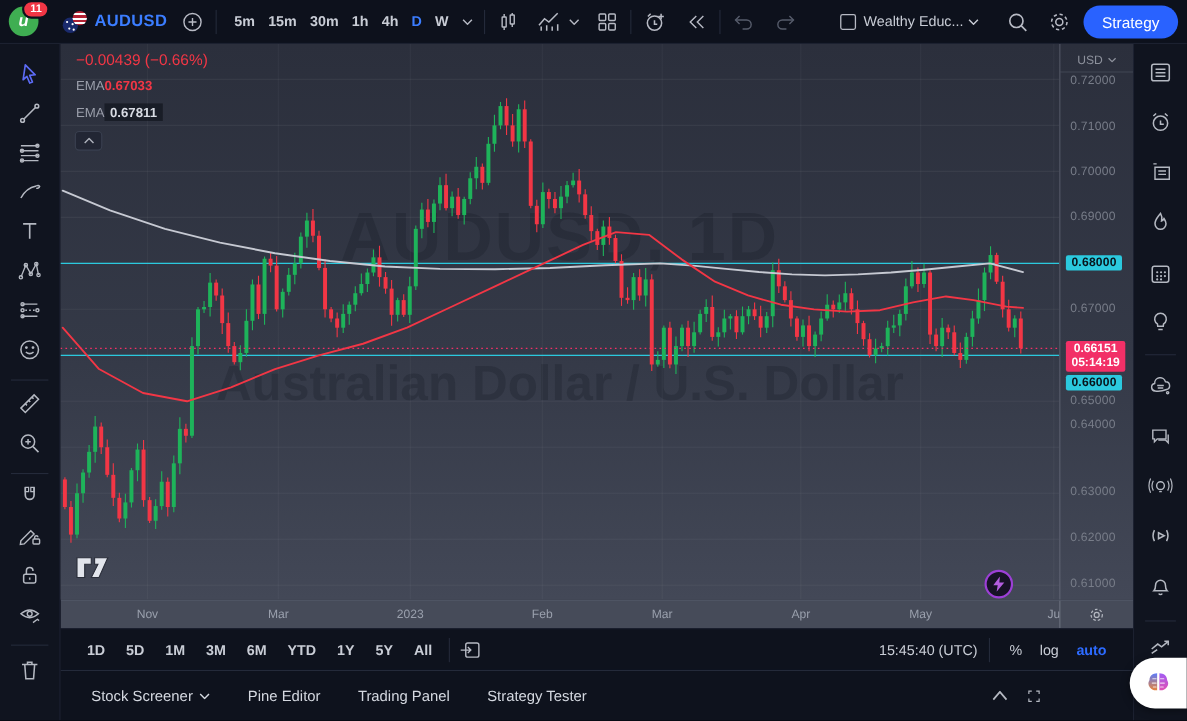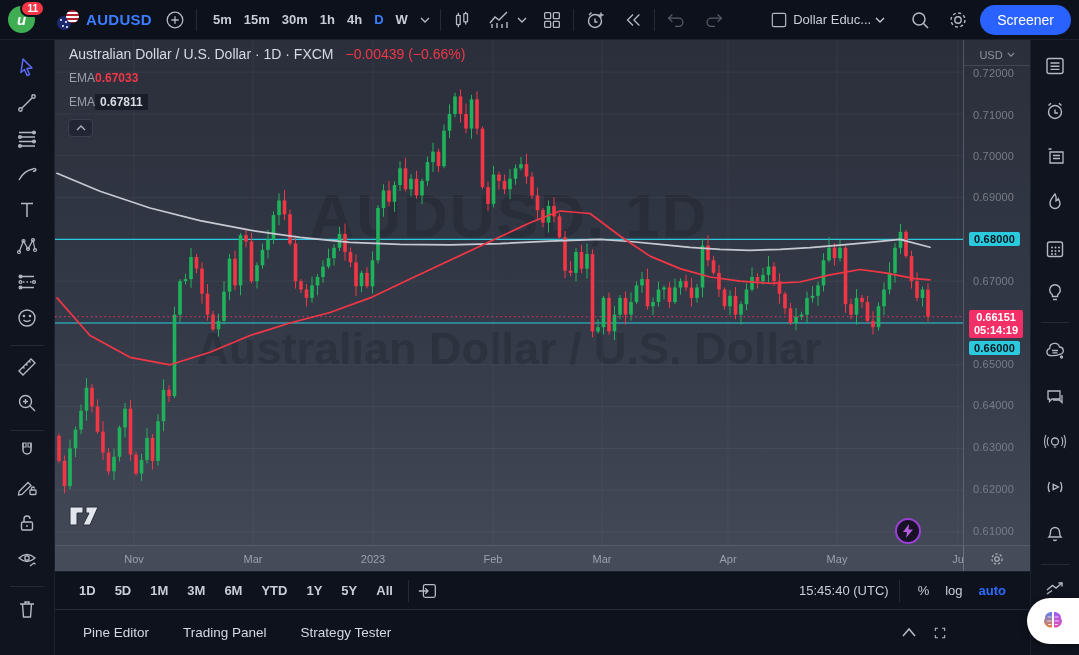--- a/index.html
+++ b/index.html
@@ -173,38 +173,38 @@
           <path d="M16 6l4 4-4 4"></path>
           <path d="M20 10H9a4.5 4.5 0 0 0 0 9h4"></path>
         </svg>
     </span>
     <button class="tbtn ml-auto">
       <span class="icon">
         <svg width="20" height="20" viewBox="0 0 24 24" fill="none" stroke="currentColor" stroke-width="1.4">
             <rect x="4" y="4" width="16" height="16" rx="2"></rect>
           </svg>
       </span>
-      <span class="layout-name">Dollar Educ...</span>
+      <span class="layout-name">Wealthy Educ...</span>
       <svg width="10" height="6" viewBox="0 0 10 6" fill="none" stroke="currentColor" stroke-width="1.3">
           <polyline points="1,1 5,5 9,1"></polyline>
         </svg>
     </button>
     <span class="icon" style="margin-left:10px">
       <svg width="24" height="24" viewBox="0 0 24 24" fill="none" stroke="currentColor" stroke-width="1.5">
           <circle cx="11" cy="11" r="6"></circle>
           <path d="M15.5 15.5L20 20"></path>
         </svg>
     </span>
     <span class="icon" style="margin-left:8px">
       <svg width="24" height="24" viewBox="0 0 24 24" fill="none" stroke="currentColor" stroke-width="1.4">
           <circle cx="12" cy="12" r="3.2"></circle>
           <circle cx="12" cy="12" r="7" stroke-dasharray="3 2.5"></circle>
         </svg>
     </span>
-    <button class="publish-btn">Screener</button>
+    <button class="publish-btn">Strategy</button>
   </div>
 
   <div class="main">
 
     <div class="rail left" id="left-rail">
         <div class="rail-btn" style="top: 12px;">
           <svg width="24" height="24" viewBox="0 0 24 24" fill="none" stroke="#5c6bf5" stroke-width="1.5" stroke-linejoin="round">
             <path d="M8 4l9 9-5 .5 2.5 6-2.5 1-2.5-6L6 17.5z"></path>
           </svg>
         </div>
@@ -657,21 +657,20 @@
             <rect x="865.7" y="249.5459999999999" width="3.6" height="8.359999999999985" fill="#1eb35a"></rect>
             <line x1="873" x2="873" y1="243.27600000000012" y2="281.39162857142867" stroke="#f23645" stroke-width="1"></line>
             <rect x="871.2" y="249.5459999999999" width="3.6" height="27.128199999999964" fill="#f23645"></rect>
             <polyline points="2,133.3 45,151.3 95,168.0 145,180.6 195,190.2 245,197.3 295,202.3 345,204.4 395,204.8 445,203.6 495,201.1 545,199.4 575,201.5 605,204.4 635,207.3 665,209.4 695,210.3 725,209.4 755,207.7 785,205.2 815,202.3 845,199.4 875,207.3" fill="none" stroke="#c6c9d2" stroke-width="1.7" stroke-linejoin="round" stroke-linecap="round"></polyline>
             <polyline points="2,257.9 35,295.5 75,317.3 115,324.8 155,312.2 195,295.5 235,283.0 275,272.5 315,257.9 355,239.1 395,220.3 435,201.5 475,182.7 505,171.0 535,173.5 565,196.0 595,216.1 625,228.6 655,237.0 685,241.2 715,243.3 745,242.0 775,234.9 805,229.5 830,232.8 860,238.7 875,239.9" fill="none" stroke="#f23645" stroke-width="1.7" stroke-linejoin="round" stroke-linecap="round"></polyline>
             <line x1="0" x2="908" y1="276.67419999999987" y2="276.67419999999987" stroke="#f23067" stroke-width="1" stroke-dasharray="1.5 3"></line>
           </svg>
 
         <div class="legend">
           <div class="legend-row1">
-            <span class="legend-title">Australian Dollar / U.S. Dollar · 1D · FXCM</span>
             <span class="legend-change">−0.00439 (−0.66%)</span>
           </div>
           <div class="ind-row">
             <span class="ind-label">EMA</span>
             <span class="ind-val" style="color:#f23645">0.67033</span>
           </div>
           <div class="ind-row">
             <span class="ind-label">EMA</span>
             <span class="ind-val chip" style="color:#d8dbe3">0.67811</span>
           </div>
@@ -706,21 +705,21 @@
           <div class="last-label">
             <div>0.66151</div>
             <div>05:14:19</div>
           </div>
         <span class="tick" style="top: 33px;">0.72000</span>
             <span class="tick" style="top: 75px;">0.71000</span>
             <span class="tick" style="top: 116px;">0.70000</span>
             <span class="tick" style="top: 157px;">0.69000</span>
             <span class="tick" style="top: 241px;">0.67000</span>
             <span class="tick" style="top: 324px;">0.65000</span>
-            <span class="tick" style="top: 365px;">0.64000</span>
+            <span class="tick" style="top: 346px;">0.64000</span>
             <span class="tick" style="top: 407px;">0.63000</span>
             <span class="tick" style="top: 449px;">0.62000</span>
             <span class="tick" style="top: 491px;">0.61000</span>
             <span class="tick cyan" style="top: 199px;">0.68000</span>
             <span class="tick cyan" style="top: 308px;">0.66000</span>
           </div>
       </div>
 
       <div class="time-axis">
         <div class="ta-plot" id="ta-plot">
@@ -763,20 +762,26 @@
         <span class="clock ml-auto">15:45:40 (UTC)</span>
         <div class="vsep" style="margin:0 10px"></div>
         <button class="scale-btn">%</button>
         <button class="scale-btn">log</button>
         <button class="scale-btn blue">auto</button>
       </div>
 
       <div class="bpanel">
         <div id="tab-group" style="display:flex;align-items:center;gap:10px">
             <button class="tab">
+              <span>Stock Screener</span>
+              <svg width="10" height="6" viewBox="0 0 10 6" fill="none" stroke="currentColor" stroke-width="1.3">
+                <polyline points="1,1 5,5 9,1"></polyline>
+              </svg>
+            </button>
+            <button class="tab">
               <span>Pine Editor</span>
             </button>
             <button class="tab">
               <span>Trading Panel</span>
             </button>
             <button class="tab">
               <span>Strategy Tester</span>
             </button>
           </div>
         <div class="panel-icons">

